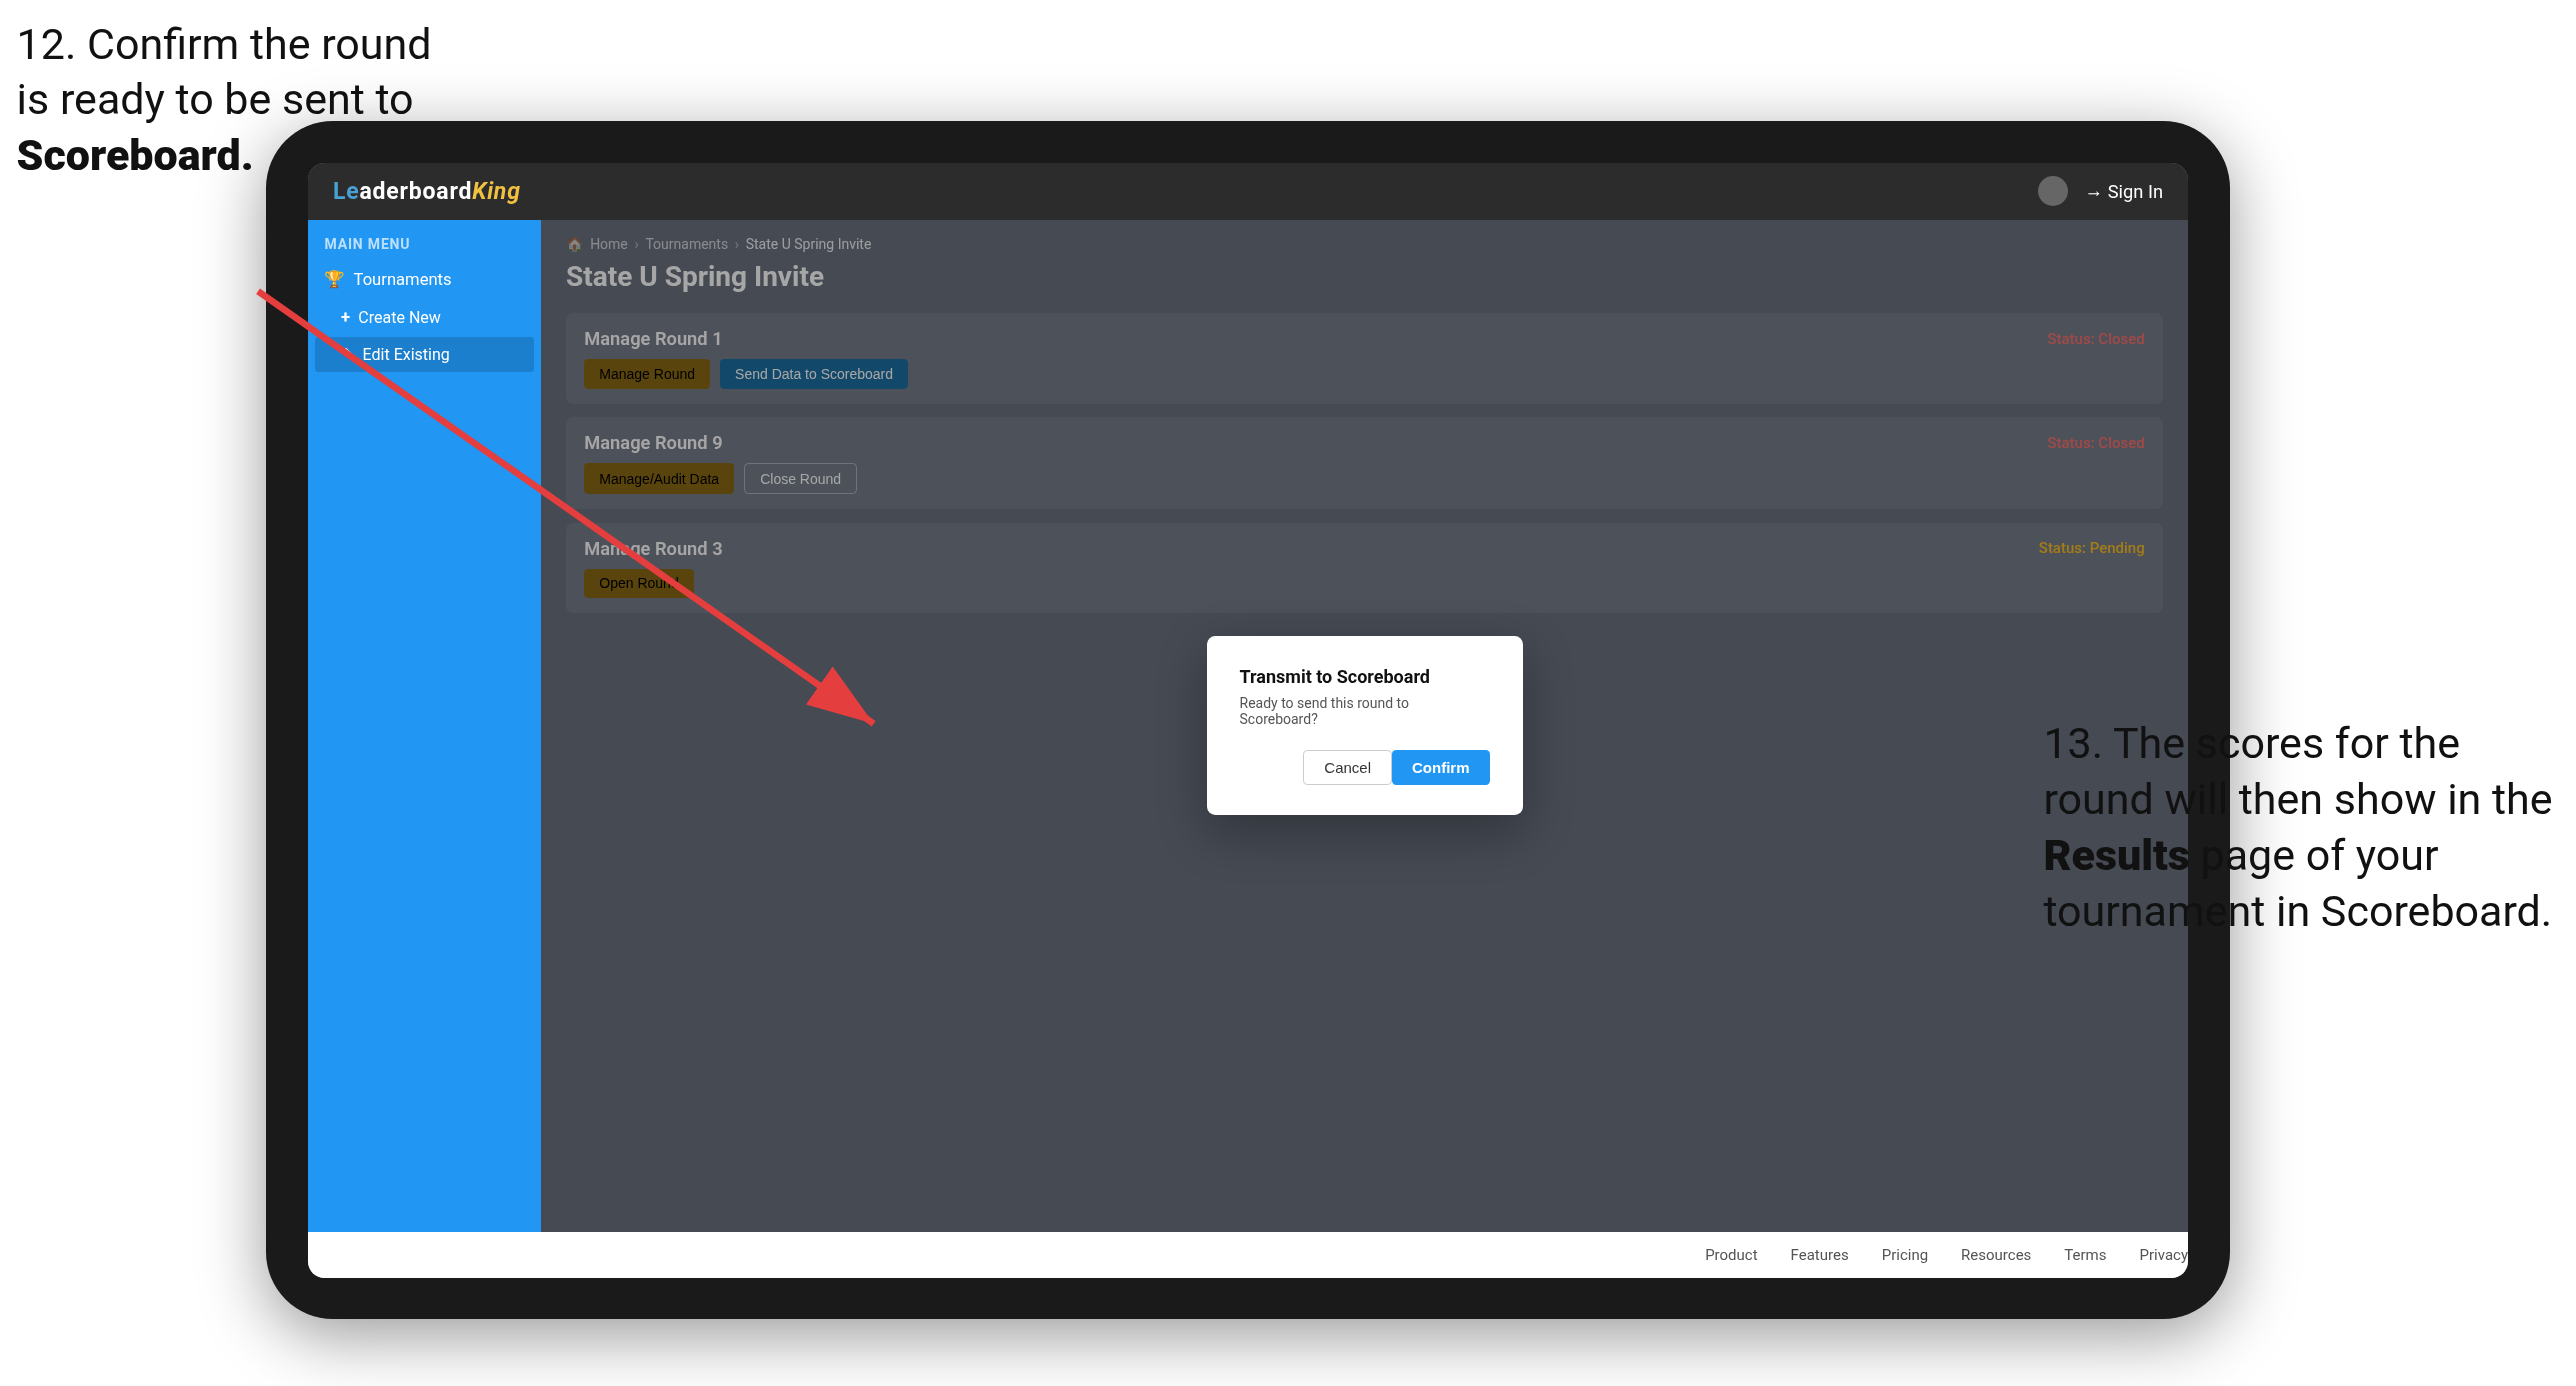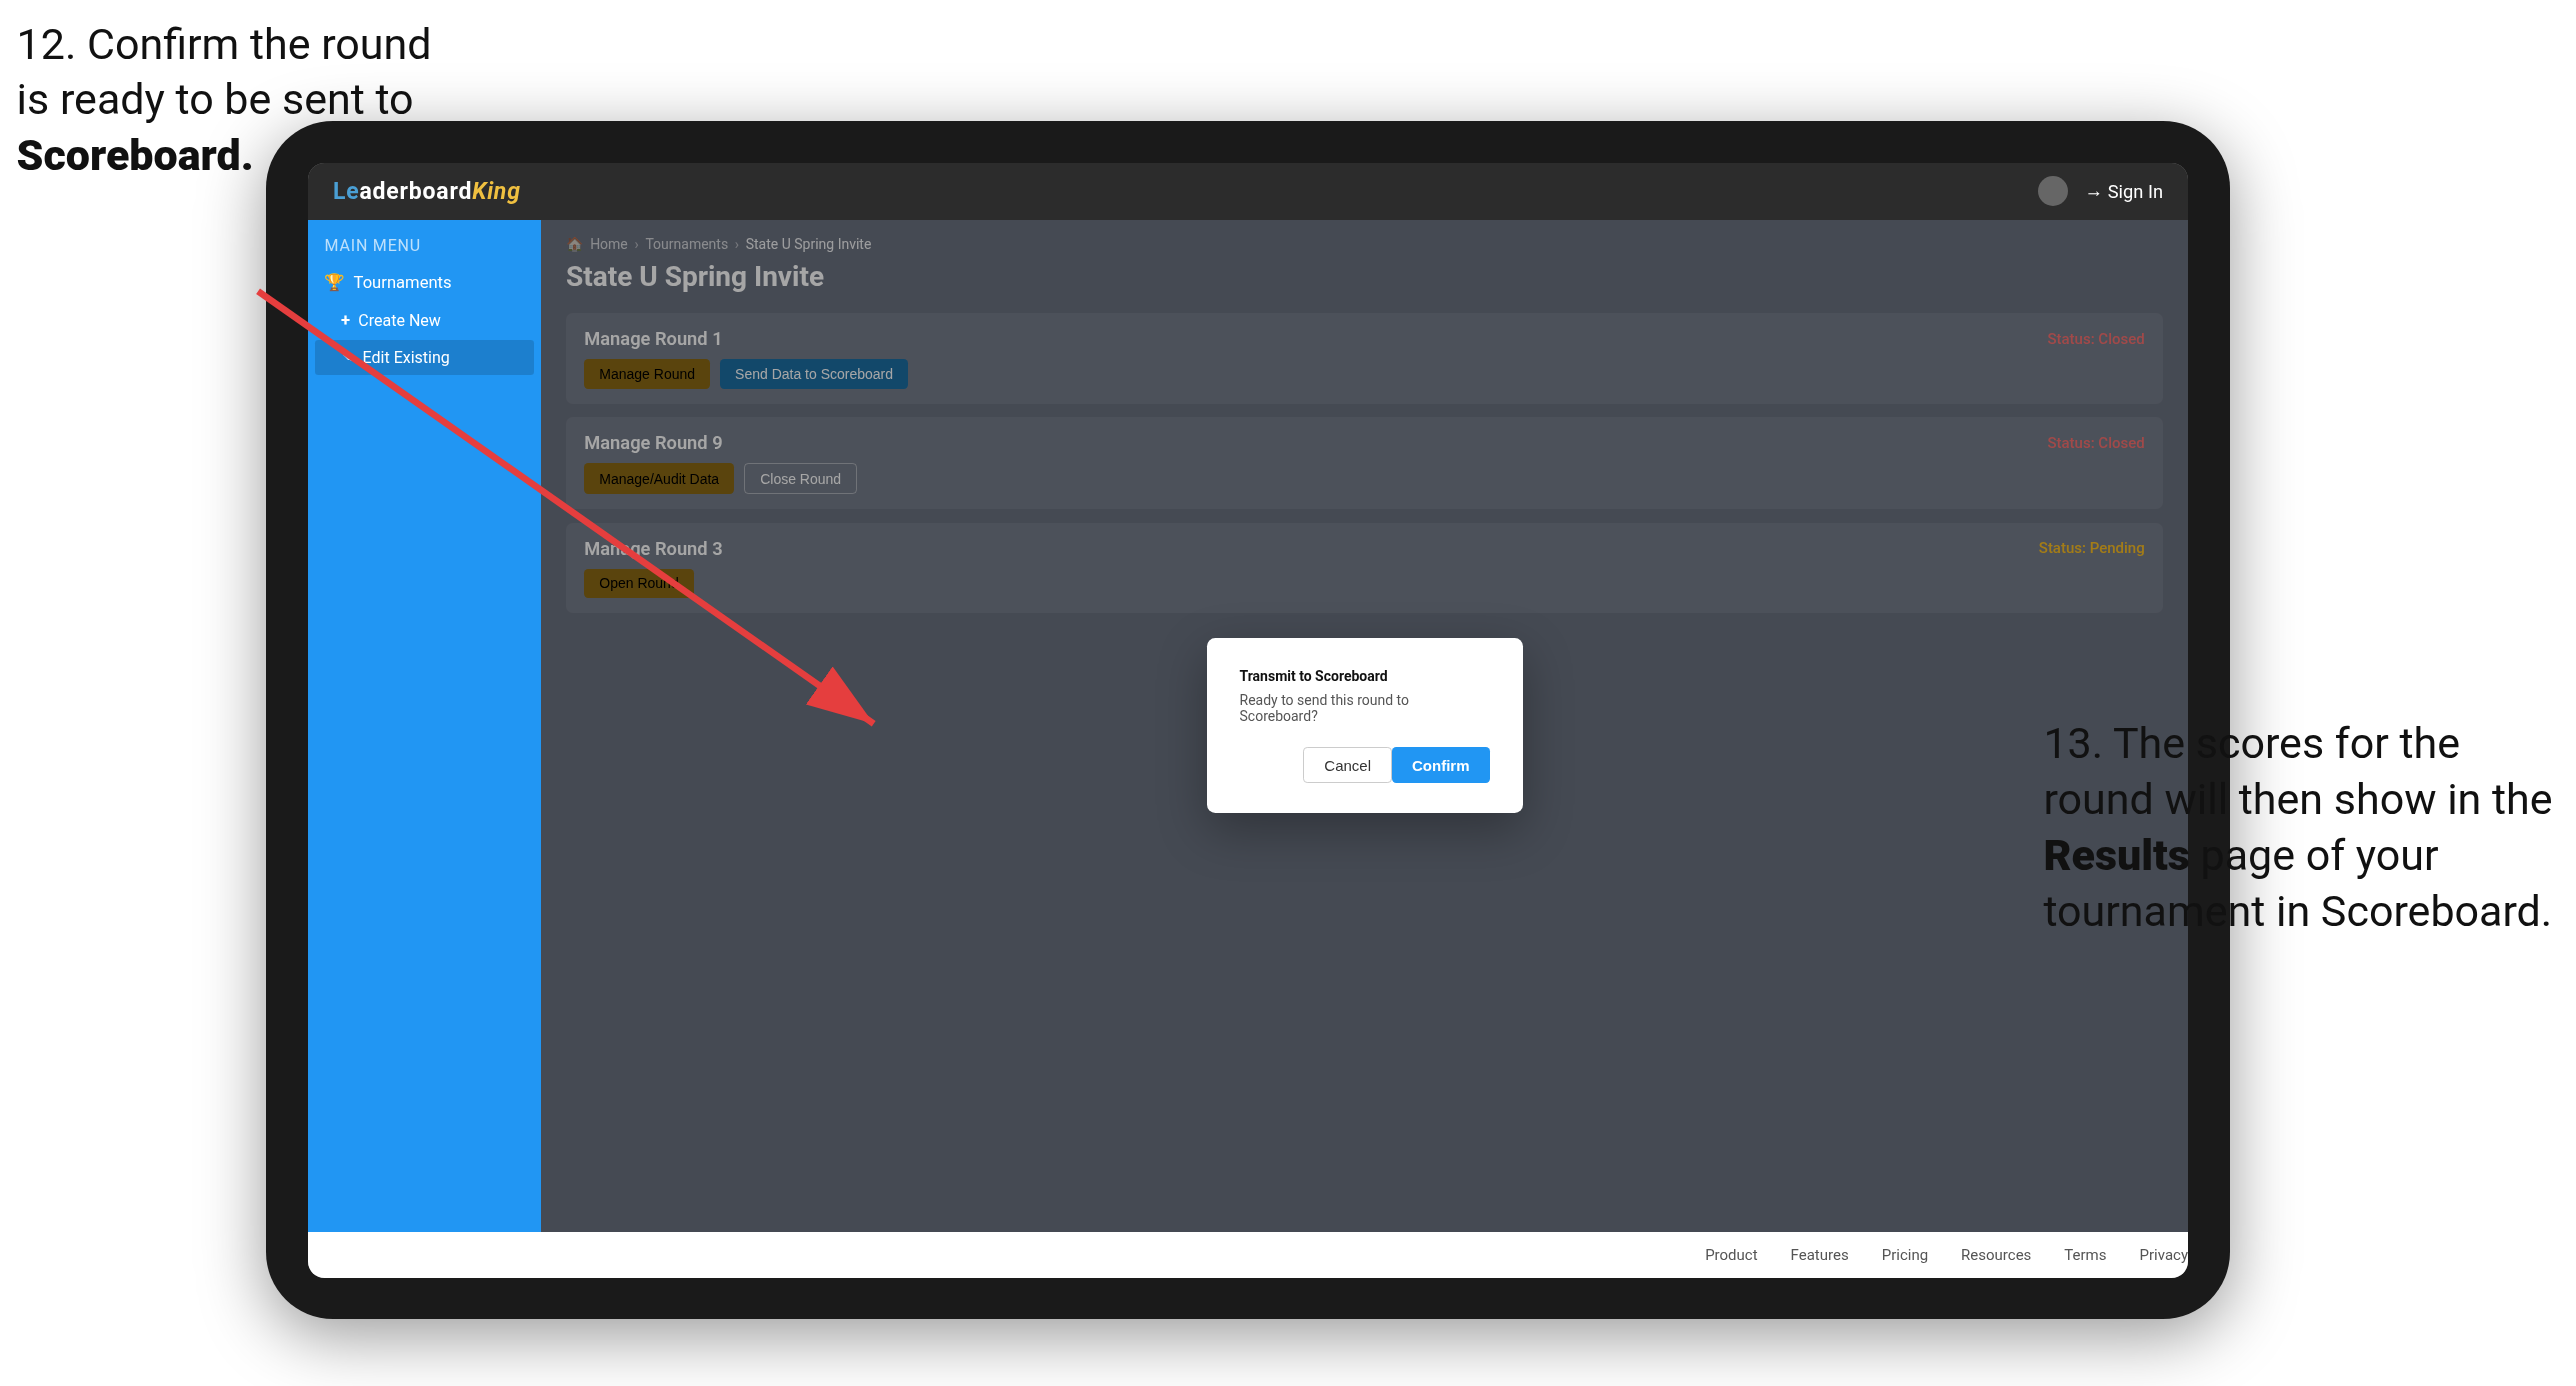--- a/index.html
+++ b/index.html
@@ -138,22 +138,22 @@
       width: 233px;
       background: #2196F3;
       display: flex;
       flex-direction: column;
       padding-top: 16.6px;
       flex-shrink: 0;
     }
 
     .main-menu-label {
       color: rgba(255,255,255,0.7);
-      font-size: 16px;
-      font-weight: 400;
+      font-size: 14px;
+      font-weight: 700;
       padding: 0 16.6px 8.3px;
       letter-spacing: 0.8px;
     }
 
     .sidebar-item {
       display: flex;
       align-items: center;
       gap: 8.3px;
       padding: 10px 16.6px;
       color: white;
@@ -306,21 +306,21 @@
 
     .modal {
       background: white;
       border-radius: 8.3px;
       padding: 30px 33px;
       width: 316px;
       box-shadow: 0 16.6px 50px rgba(0,0,0,0.3);
     }
 
     .modal-title {
-      font-size: 14px;
+      font-size: 18px;
       font-weight: 700;
       color: #111;
       margin-bottom: 8.3px;
     }
 
     .modal-subtitle {
       font-size: 14px;
       color: #555;
       margin-bottom: 23px;
     }

